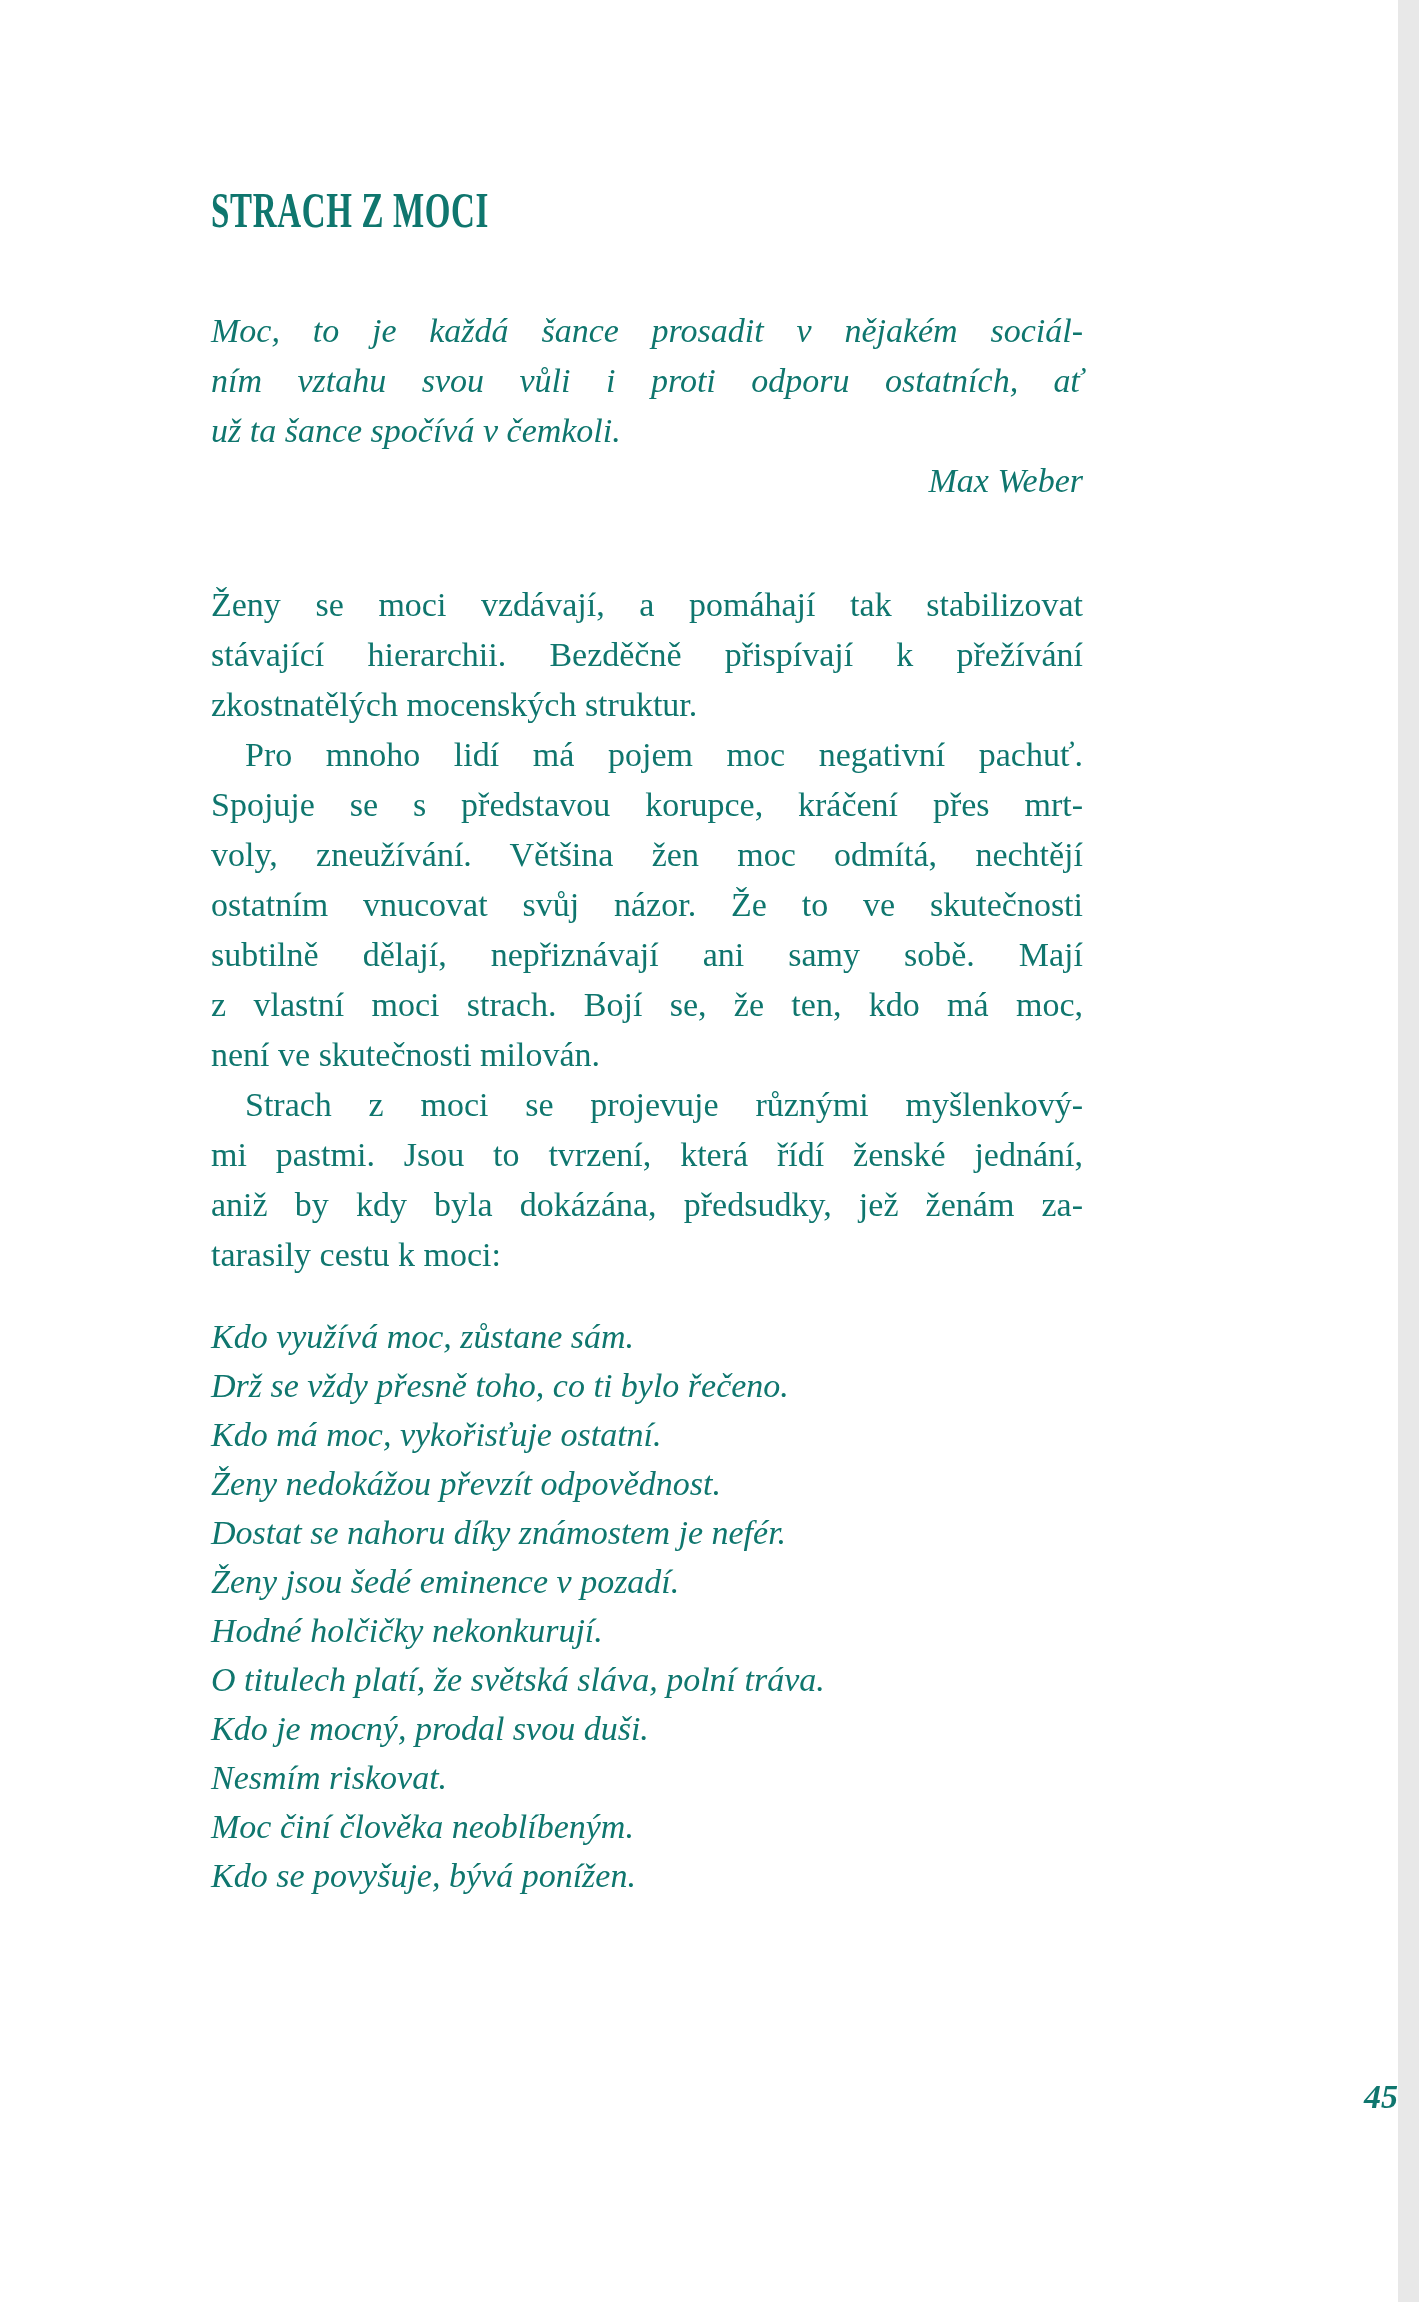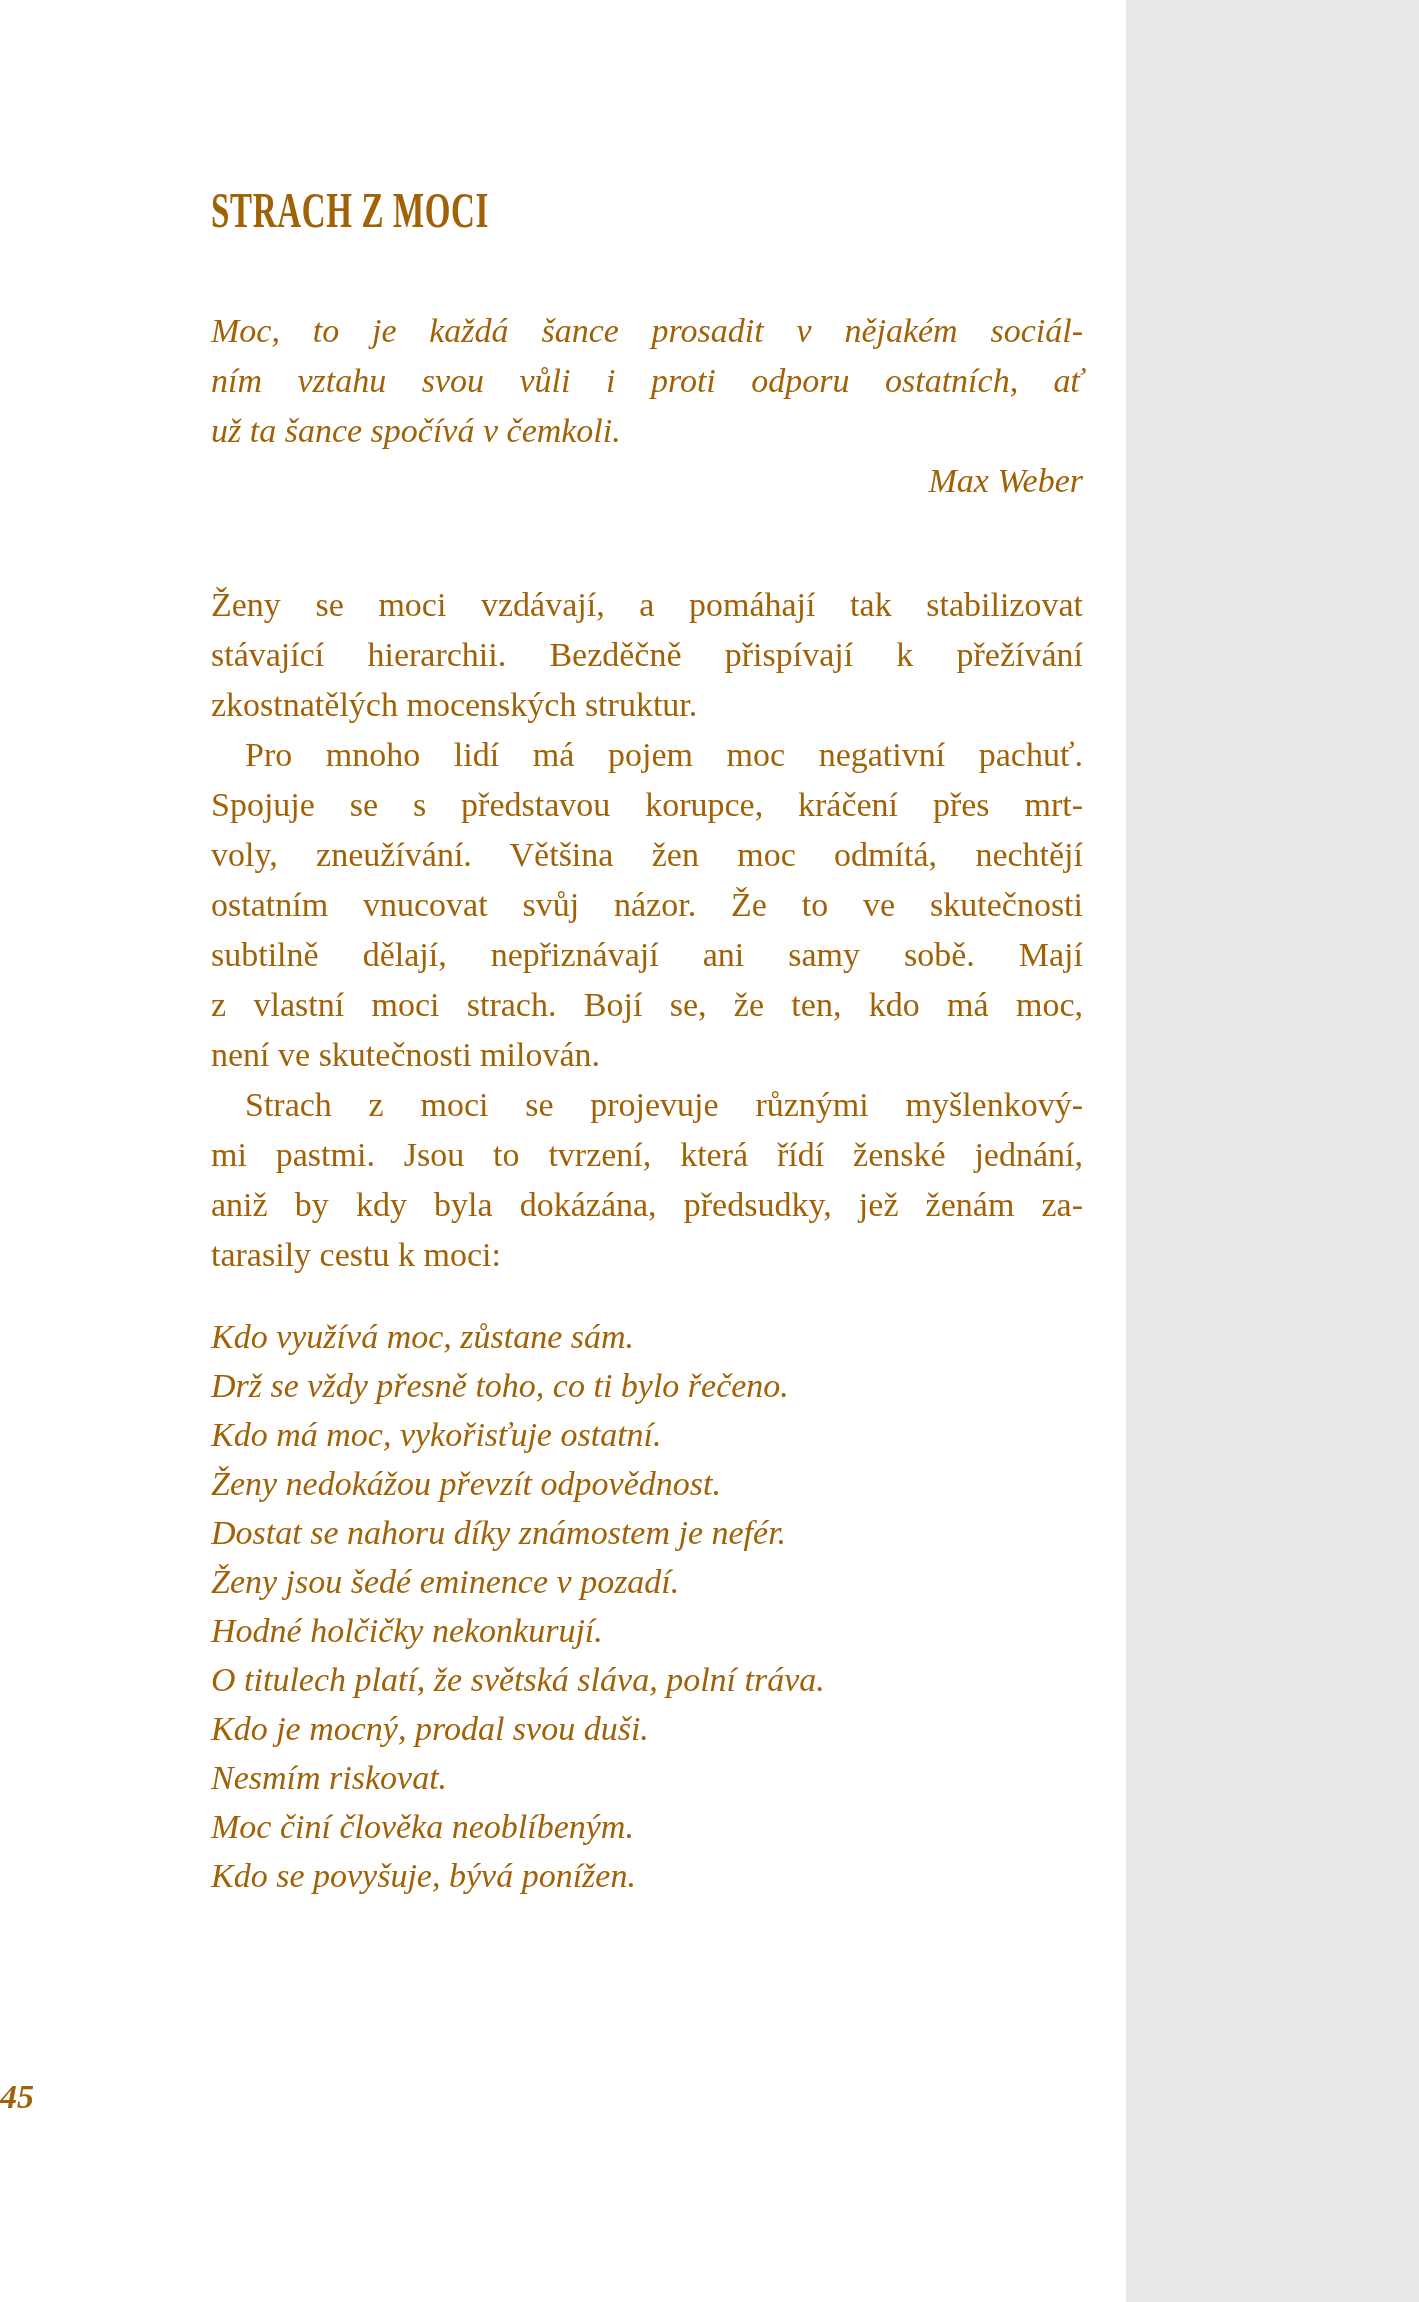--- a/index.html
+++ b/index.html
@@ -1,20 +1,20 @@
 <!DOCTYPE html>
 <html><head>
 <meta charset="utf-8">
 <style>
   html,body{margin:0;padding:0;background:#e8e8e8;}
   .page{
     position:relative;
-    width:1126px;height:2302px;
+    width:1398px;height:2302px;
     background:#ffffff;
-    color:#a16207;
+    color:#0f766e;
     font-family:"Liberation Serif","DejaVu Serif",serif;
     overflow:hidden;
   }
   .content{position:absolute;left:211px;top:0;width:872px;}
   h1.title{
     margin:184px 0 0 0;
     font-size:50px;line-height:52px;
     font-weight:700;letter-spacing:1px;
     white-space:nowrap;
   }
@@ -42,21 +42,21 @@
   }
   .para .line.last{text-align-last:left;}
   .line.indent{padding-left:34px;}
   #maxims{margin-top:32px;}
   .maxim{
     font-style:italic;
     font-size:34px;line-height:49px;
   }
   .page-number{
     position:absolute;left:0;right:0;top:2078px;
-    text-align:left;
+    text-align:right;
     font-size:34px;font-weight:700;font-style:italic;
   }
 </style>
 </head>
 <body>
 
 <div class="page">
   <div class="content">
     <h1 class="title"><span class="condense">STRACH Z MOCI</span></h1>
 

